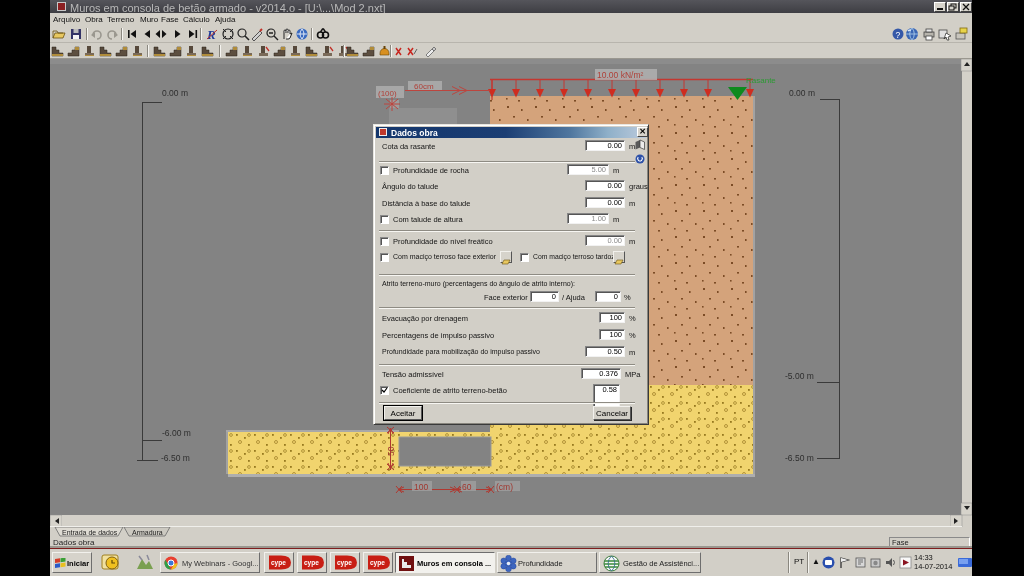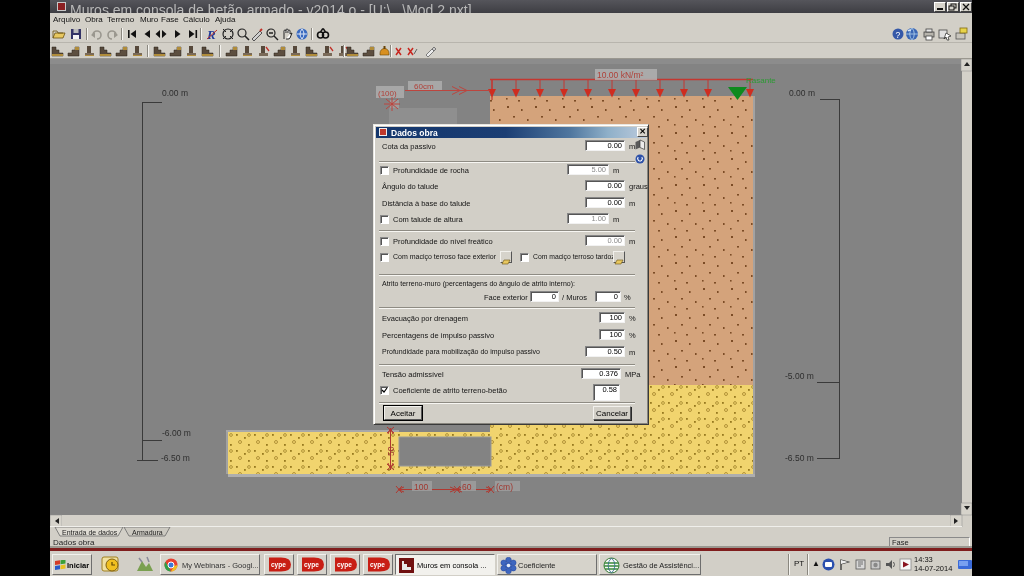--- a/index.html
+++ b/index.html
@@ -1,37 +1,37 @@
 <!DOCTYPE html>
 <html><head><meta charset="utf-8">
 <style>
 *{margin:0;padding:0;box-sizing:border-box}
 html,body{width:1024px;height:576px;overflow:hidden;background:#000;font-family:"Liberation Sans",sans-serif}
 .abs{position:absolute}
 #stage{position:absolute;left:0;top:0;width:1024px;height:576px;background:#000}
 #app{position:absolute;left:50px;top:0;width:922px;height:576px;background:#d2cfc7}
-.titlebar{position:absolute;left:0;top:0;width:922px;height:13px;background:linear-gradient(180deg,#55555b,#3e3e43);color:#b8b8b8;font-size:14px}
+.titlebar{position:absolute;left:0;top:0;width:922px;height:13px;background:linear-gradient(180deg,#55555b,#3e3e43);color:#b8b8b8;font-size:11px}
 .menubar{position:absolute;left:0;top:13px;width:922px;height:13px;background:#d2cfc7;font-size:8px;color:#111}
 .menubar span{position:absolute;top:2px}
 .tb1{position:absolute;left:0;top:26px;width:922px;height:17px;background:#d2cfc7;border-bottom:1px solid #b8b5ad}
 .tb2{position:absolute;left:0;top:43px;width:922px;height:16px;background:#d2cfc7;border-bottom:1px solid #9a978f}
 .icon{position:absolute;top:1px;width:14px;height:14px}
 .sepv{position:absolute;top:2px;width:2px;height:12px;border-left:1px solid #8a877f;border-right:1px solid #f5f4f0}
 .winbtn{position:absolute;top:2px;width:12px;height:10px;background:#d6d3cb;border:1px solid #fff;border-right-color:#404040;border-bottom-color:#404040;color:#000;font-size:8px;line-height:8px;text-align:center}
 .dlg{position:absolute;left:373px;top:124px;width:276px;height:301px;background:#d2cfc7;border:1px solid #e8e6e0;border-right-color:#3a3a3a;border-bottom-color:#3a3a3a;box-shadow:inset 1px 1px 0 #fff, inset -1px -1px 0 #88857d}
 .dtitle{position:absolute;left:2px;top:2px;width:270px;height:11px;background:linear-gradient(90deg,#14366c 0%,#1b3e74 48%,#50779f 72%,#8fb0c9 86%,#bccadc 100%);color:#fff;font-size:8.5px;font-weight:bold}
 .lbl{position:absolute;font-size:7.5px;color:#141414;white-space:nowrap}
 .tbox{position:absolute;background:#fff;border:1px solid #868686;border-bottom-color:#f2f2f2;border-right-color:#f2f2f2;box-shadow:inset 1px 1px 0 #555;font-size:7.5px;color:#000;text-align:right;padding-right:2px}
 .tbox.dis{background:#ffffff;color:#8b8b8b}
 .cb{position:absolute;width:9px;height:9px;background:#fff;border:1px solid #8a8a8a;border-bottom-color:#fff;border-right-color:#fff;box-shadow:inset 1px 1px 0 #555}
 .sep{position:absolute;left:5px;width:256px;height:2px;border-top:1px solid #8e8b83;border-bottom:1px solid #f7f6f2}
 .btn{position:absolute;background:#d2cfc7;border:1px solid #f2f1ed;border-right-color:#585858;border-bottom-color:#585858;box-shadow:1px 1px 0 #2a2a2a;font-size:8px;color:#000;text-align:center}
 .tabbar{position:absolute;left:0;top:527px;width:922px;height:10px;background:#d2cfc7}
 .statusbar{position:absolute;left:0;top:537px;width:922px;height:11px;background:#d2cfc7;font-size:8px;color:#222}
-.taskbar{position:absolute;left:0;top:548px;width:922px;height:16px;background:#d2cfc7;border-top:3px solid #7f1d1d;box-shadow:0 -2px 0 #9a978f}
+.taskbar{position:absolute;left:0;top:548px;width:922px;height:16px;background:#d2cfc7;border-top:1px solid #7f1d1d;box-shadow:0 -2px 0 #9a978f}
 .tbtn{position:absolute;top:3px;height:21px;background:#d6d3cb;border:1px solid #f2f1ed;border-right-color:#6e6e6e;border-bottom-color:#6e6e6e;font-size:7.5px;color:#222;overflow:hidden;white-space:nowrap}
 .tico{position:absolute;top:4px;height:19px}
 </style></head>
 <body>
 <div id="stage">
 <div id="app">
 
   <div class="titlebar">
     <div class="abs" style="left:7px;top:2px;width:9px;height:9px;background:#8c2022;border:1px solid #c8c8c8"></div>
     <span class="abs" style="left:20px;top:2px">Muros em consola de betão armado - v2014.o - [U:\...\Mod 2.nxt]</span>
@@ -332,36 +332,36 @@
           <svg width="26" height="17" style="position:absolute;left:2px;top:1px">
             <path d="M2 1.5 h12 q10 0 10 7 t-10 7 h-12 z" fill="#c81e14"></path>
             <text x="4" y="11" font-size="6.5" fill="#fff" font-family="Liberation Sans" font-weight="bold">cype</text>
           </svg>
         </div>
         <div class="tbtn" style="left:345px;width:100px;background:#f2f1ed;border:1px solid #6e6e6e;border-right-color:#f2f1ed;border-bottom-color:#f2f1ed">
           <svg width="15" height="15" style="position:absolute;left:3px;top:3px">
             <rect width="15" height="15" fill="#701010"></rect>
             <path d="M3 12 h9 v-3 h-4 v-3 h-3 v-3 h-2 z" fill="#e8e8e8"></path>
           </svg>
-          <span style="position:absolute;left:21px;top:6px;font-weight:normal;color:#000">Muros em consola ...</span>
+          <span style="position:absolute;left:21px;top:6px;font-weight:bold;color:#000">Muros em consola ...</span>
         </div>
         <div class="tbtn" style="left:447px;width:100px">
           <svg width="17" height="17" style="position:absolute;left:2px;top:2px">
             <g fill="#3d66c0" stroke="#27479a" stroke-width="0.5">
               <circle cx="8.5" cy="3" r="2.8"></circle>
               <circle cx="13.3" cy="5.8" r="2.8"></circle>
               <circle cx="13.3" cy="11.2" r="2.8"></circle>
               <circle cx="8.5" cy="14" r="2.8"></circle>
               <circle cx="3.7" cy="11.2" r="2.8"></circle>
               <circle cx="3.7" cy="5.8" r="2.8"></circle>
               <circle cx="8.5" cy="8.5" r="3"></circle>
             </g>
             <circle cx="8.5" cy="8.5" r="1.8" fill="#e8eef8"></circle>
           </svg>
-          <span style="position:absolute;left:20px;top:6px">Coeficiente</span>
+          <span style="position:absolute;left:20px;top:6px">Profundidade</span>
         </div>
         <div class="tbtn" style="left:549px;width:102px">
           <svg width="17" height="17" style="position:absolute;left:3px;top:2px">
             <circle cx="8.5" cy="8.5" r="7.5" fill="#f8f8f8" stroke="#3a7a3a" stroke-width="1"></circle>
             <path d="M1.5 6 h14 M1 9 h15 M2 12 h13" stroke="#3a8a3a" stroke-width="1.6" fill="none"></path>
             <path d="M8.5 1 a10 10 0 0 1 0 15 M8.5 1 a10 10 0 0 0 0 15" stroke="#2a6a8a" stroke-width="0.8" fill="none"></path>
           </svg>
           <span style="position:absolute;left:23px;top:6px">Gestão de Assistênci...</span>
         </div>
         <div class="abs" style="left:738px;top:3px;width:2px;height:21px;border-left:1px solid #8a877f;border-right:1px solid #f5f4f0"></div>
@@ -553,21 +553,21 @@
   <rect x="50" y="526" width="912" height="1.5" fill="#f0efeb"></rect>
 </svg>
 
 <div class="dlg" id="dlg">
   <div class="dtitle">
     <div class="abs" style="left:3px;top:1px;width:8px;height:8px;background:#c0392b;border:1px solid #eee"></div>
     <span class="abs" style="left:15px;top:1px">Dados obra</span>
     <div class="abs" style="left:261px;top:0px;width:11px;height:10px;background:#d6d3cb;border:1px solid #fff;border-right-color:#444;border-bottom-color:#444;color:#000;font-size:8px;line-height:8px;text-align:center">✕</div>
   </div>
   <div id="dlgbody">
-        <div class="lbl" style="left:8px;top:17px">Cota da passivo</div>
+        <div class="lbl" style="left:8px;top:17px">Cota da rasante</div>
         <div class="tbox" style="left:211px;top:15px;width:40px;height:11px">0.00</div>
         <div class="lbl" style="left:255px;top:17px">m</div>
         <div class="sep" style="top:36px"></div>
         <div class="cb" style="left:6px;top:41px"></div>
         <div class="lbl" style="left:19px;top:41px">Profundidade de rocha</div>
         <div class="tbox dis" style="left:193px;top:39px;width:42px;height:11px">5.00</div>
         <div class="lbl" style="left:239px;top:41px">m</div>
         <div class="lbl" style="left:8px;top:57px">Ângulo do talude</div>
         <div class="tbox" style="left:211px;top:55px;width:40px;height:11px">0.00</div>
         <div class="lbl" style="left:255px;top:57px">graus</div>
@@ -590,21 +590,21 @@
           </svg></div>
         <div class="cb" style="left:146px;top:128px"></div>
         <div class="lbl" style="left:159px;top:128px;font-size:6.8px">Com maciço terroso tardoz</div>
         <div class="abs" style="left:239px;top:126px;width:12px;height:12px;background:#d6d3cb;border:1px solid #f2f1ed;border-right-color:#555;border-bottom-color:#555"><svg width="10" height="10">
             <path d="M1 8 l2 -4 h6 l-2 4 z" fill="#e8c860" stroke="#6a5210" stroke-width="0.6"></path>
           </svg></div>
         <div class="sep" style="top:149px"></div>
         <div class="lbl" style="left:8px;top:155px;font-size:7px">Atrito terreno-muro (percentagens do ângulo de atrito interno):</div>
         <div class="lbl" style="left:110px;top:168px">Face exterior</div>
         <div class="tbox" style="left:156px;top:166px;width:29px;height:11px">0</div>
-        <div class="lbl" style="left:188px;top:168px">/ Muros</div>
+        <div class="lbl" style="left:188px;top:168px">/ Ajuda</div>
         <div class="tbox" style="left:221px;top:166px;width:26px;height:11px">0</div>
         <div class="lbl" style="left:250px;top:168px">%</div>
         <div class="sep" style="top:182px"></div>
         <div class="lbl" style="left:8px;top:189px">Evacuação por drenagem</div>
         <div class="tbox" style="left:225px;top:187px;width:26px;height:11px">100</div>
         <div class="lbl" style="left:255px;top:189px">%</div>
         <div class="lbl" style="left:8px;top:206px">Percentagens de impulso passivo</div>
         <div class="tbox" style="left:225px;top:204px;width:26px;height:11px">100</div>
         <div class="lbl" style="left:255px;top:206px">%</div>
         <div class="lbl" style="left:8px;top:223px;font-size:7px">Profundidade para mobilização do impulso passivo</div>
@@ -613,21 +613,21 @@
         <div class="sep" style="top:239px"></div>
         <div class="lbl" style="left:8px;top:245px">Tensão admissível</div>
         <div class="tbox" style="left:207px;top:243px;width:40px;height:11px">0.376</div>
         <div class="lbl" style="left:251px;top:245px">MPa</div>
         <div class="cb" style="left:6px;top:261px">
           <svg width="7" height="7" style="position:absolute;left:0px;top:0px">
             <path d="M1 3 l2 2 l3 -4" stroke="#000" stroke-width="1.2" fill="none"></path>
           </svg>
         </div>
         <div class="lbl" style="left:19px;top:261px">Coeficiente de atrito terreno-betão</div>
-        <div class="tbox" style="left:219px;top:259px;width:27px;height:17px">0.58</div>
+        <div class="tbox" style="left:219px;top:259px;width:27px;height:27px">0.58</div>
         <div class="sep" style="top:277px"></div>
         <div class="btn" style="left:10px;top:281px;width:38px;height:14px;outline:1px solid #000;line-height:13px">Aceitar</div>
         <div class="btn" style="left:219px;top:281px;width:38px;height:14px;line-height:13px">Cancelar</div>
       </div>
 </div>
 
 <svg class="abs" style="left:634px;top:139px" width="14" height="26" viewBox="0 0 14 26" xmlns="http://www.w3.org/2000/svg">
   <path d="M1.5 3 l4.5 -2 l0 7.5 l-4.5 2 z" fill="#5a5a5a"></path>
       <path d="M6 1 l4.5 2 l0 7.5 l-4.5 -2 z" fill="#ececec" stroke="#3a3a3a" stroke-width="0.7"></path>
   <circle cx="6" cy="20" r="4.5" fill="#2d51a8"></circle>

